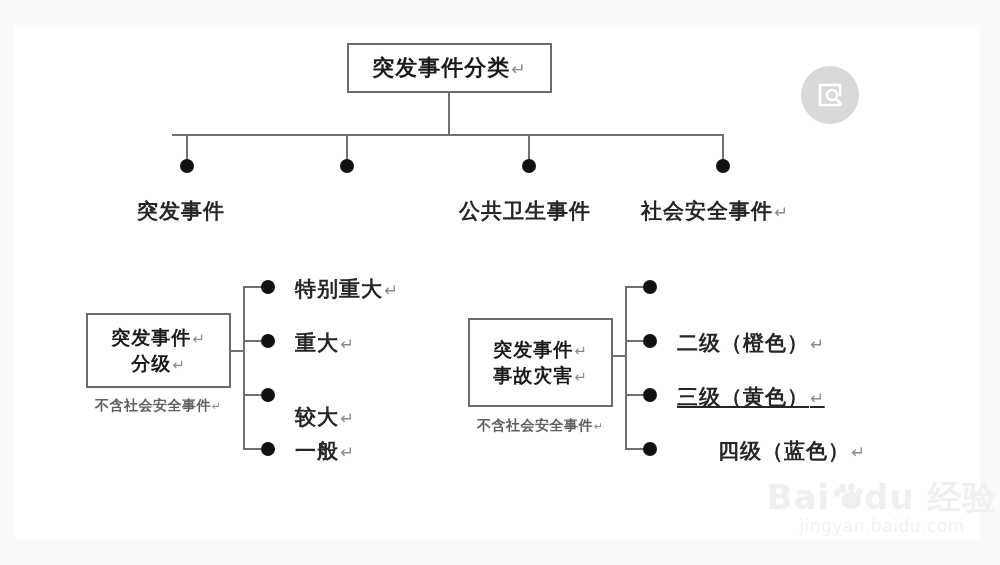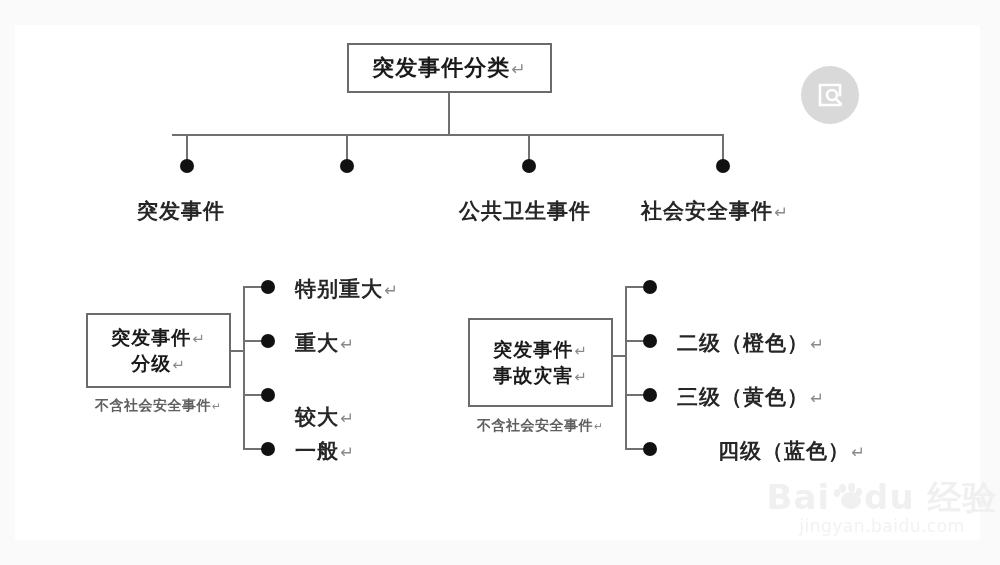--- a/index.html
+++ b/index.html
@@ -246,21 +246,21 @@
   <div class="conn h" style="left:610px; top:315px; width:22px;"></div>
   <div class="conn h" style="left:610px; top:369px; width:22px;"></div>
   <div class="conn h" style="left:610px; top:423px; width:22px;"></div>
   <div class="bullet" style="left:628px; top:255px;"></div>
   <div class="bullet" style="left:628px; top:309px;"></div>
   <div class="bullet" style="left:628px; top:363px;"></div>
   <div class="bullet" style="left:628px; top:417px;"></div>
   <div class="leaf-label lvl1" style="left:662px; top:304px;">
     <span>二级（橙色）</span><span class="ret">↵</span>
   </div>
-  <div class="leaf-label lvl1" style="left:662px; top:358px;">
+  <div class="leaf-label lvl1" style="left:662px; top:358px;text-decoration:underline;">
     <span>三级（黄色）</span><span class="ret">↵</span>
   </div>
   <div class="leaf-label lvl1" style="left:662px; top:412px;margin-left:41px;">
     <span>四级（蓝色）</span><span class="ret">↵</span>
   </div>
 
   <div id="search-badge">
     <svg width="30" height="30" viewBox="0 0 30 30">
       <path d="M5 5 H25 V15 M25 25 H5 V5" fill="none" stroke="#ffffff" stroke-width="2.6" stroke-linecap="square"></path>
       <circle cx="17" cy="15" r="5" fill="none" stroke="#ffffff" stroke-width="2.6"></circle>

